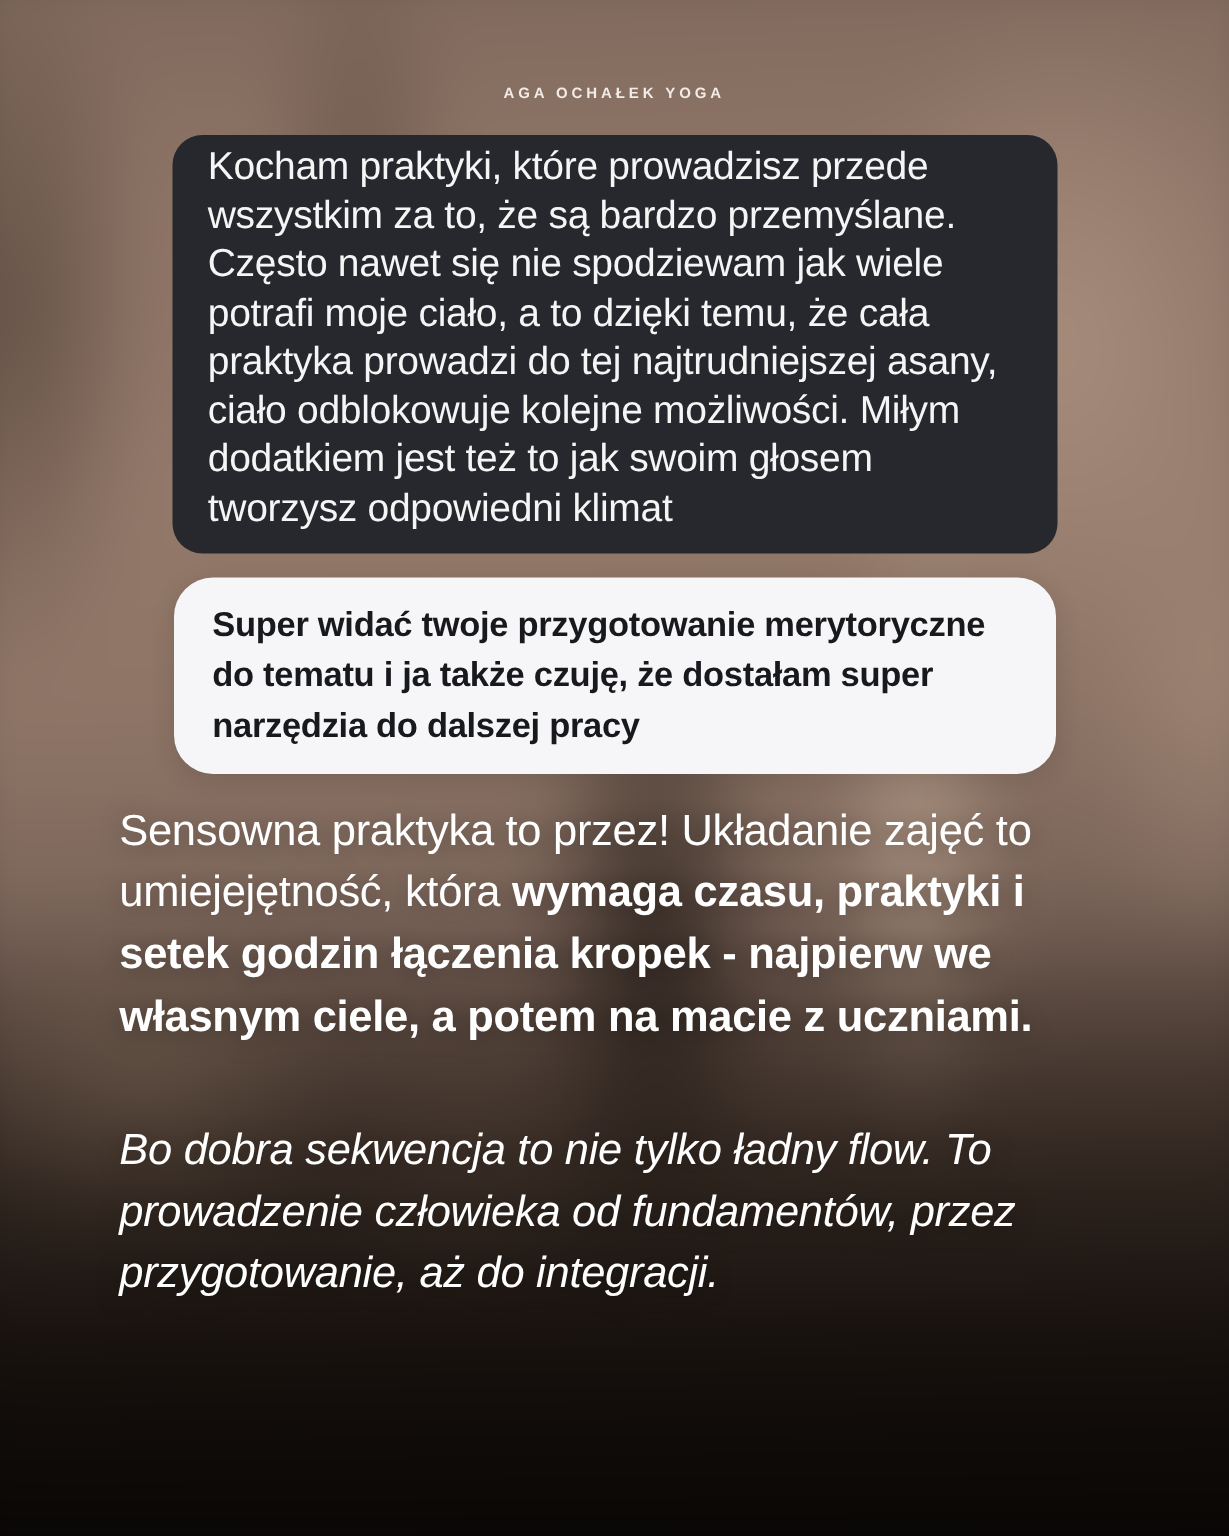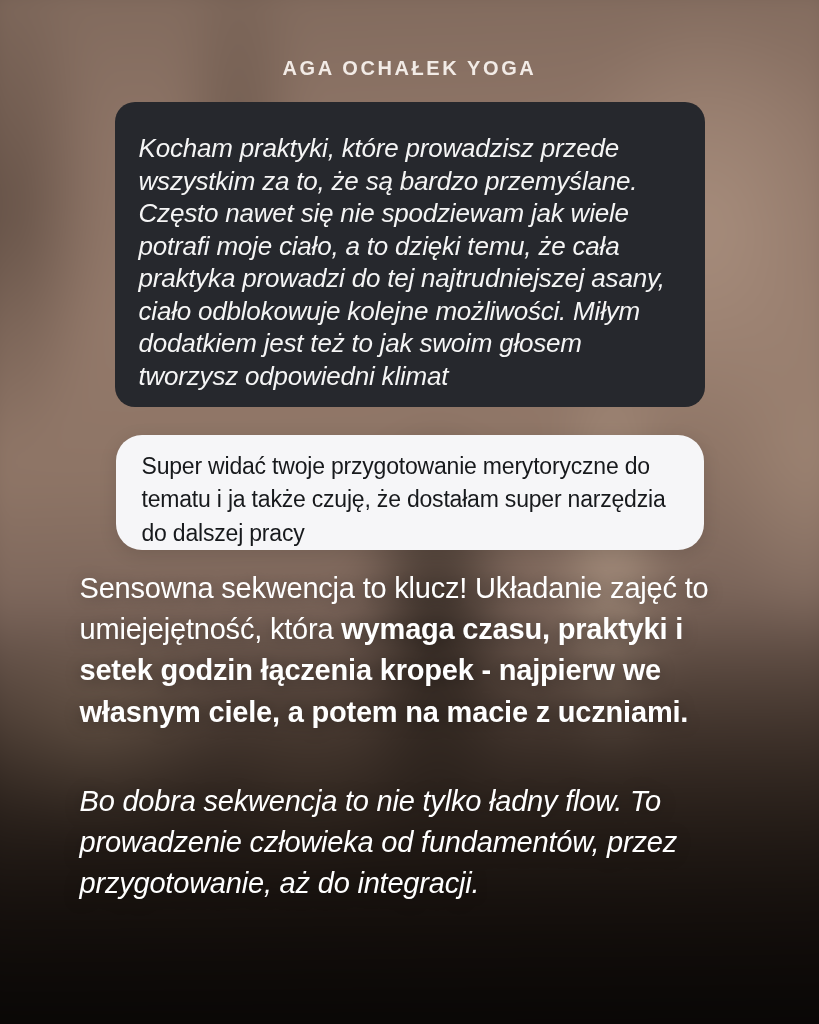--- a/index.html
+++ b/index.html
@@ -34,47 +34,47 @@
       transparent 58%, rgba(24,18,14,.55) 74%,
       rgba(14,10,8,.85) 88%, rgba(6,5,4,.95) 100%);
   }
 
   
   .content{position:absolute;inset:0;display:flex;flex-direction:column;align-items:center;}
 
   .brand{
     margin-top:57px;
     color:#f2ebe6;
-    font-size:20px;font-weight:600;
+    font-size:10px;font-weight:600;
     letter-spacing:2.6px;
     text-transform:uppercase;
   }
 
   .bubble{box-sizing:border-box;text-align:left;}
   .bubble.dark{
     margin-top:22px;
     width:590px;
     background:#26282d;
     color:#f5f5f5;
     border-radius:20px;
-    padding:30px 24px 15px 24px;
+    padding:4px 24px 15px 24px;
     font-size:26px;line-height:1.25;
     letter-spacing:-0.2px;
-    font-style:italic;
   }
   .bubble.light{
-    margin-top:28px;
+    margin-top:16px;
     width:588px;
     background:#f6f6f8;
     color:#17191c;
     border-radius:26px;
-    padding:15px 26px 0 26px;
+    padding:15px 26px 16px 26px;
     font-size:23px;line-height:1.45;
     letter-spacing:-0.2px;
     box-shadow:0 4px 18px rgba(0,0,0,.12);
+    font-weight:bold;
   }
 
   .heading{
     margin:26px 0 0 0;
     width:100%;
     text-align:center;
     color:#ffffff;
     font-family:"Liberation Serif",serif;
     font-weight:700;
     font-size:60px;
@@ -123,19 +123,19 @@
     <div class="bubble dark">
       <span>Kocham praktyki, które prowadzisz przede wszystkim za to, że są bardzo przemyślane. Często nawet się nie spodziewam jak wiele potrafi moje ciało, a to dzięki temu, że cała praktyka prowadzi do tej najtrudniejszej asany, ciało odblokowuje kolejne możliwości. Miłym dodatkiem jest też to jak swoim głosem tworzysz odpowiedni klimat</span>
     </div>
 
     <div class="bubble light">
       <span>Super widać twoje przygotowanie merytoryczne do tematu i ja także czuję, że dostałam super narzędzia do dalszej pracy</span>
     </div>
 
 
     <p class="body-text first">
-      <span>Sensowna sekwencja to klucz! Układanie zajęć to umiejejętność, która </span><strong>wymaga czasu, praktyki i setek godzin łączenia kropek - najpierw we własnym ciele, a potem na macie z uczniami.</strong>
+      <span>Sensowna praktyka to przez! Układanie zajęć to umiejejętność, która </span><strong>wymaga czasu, praktyki i setek godzin łączenia kropek - najpierw we własnym ciele, a potem na macie z uczniami.</strong>
     </p>
 
     <p class="body-text second">Bo dobra sekwencja to nie tylko ładny flow. To prowadzenie człowieka od fundamentów, przez przygotowanie, aż do integracji.</p>
 
   </div>
 </div>
 
 </body></html>

